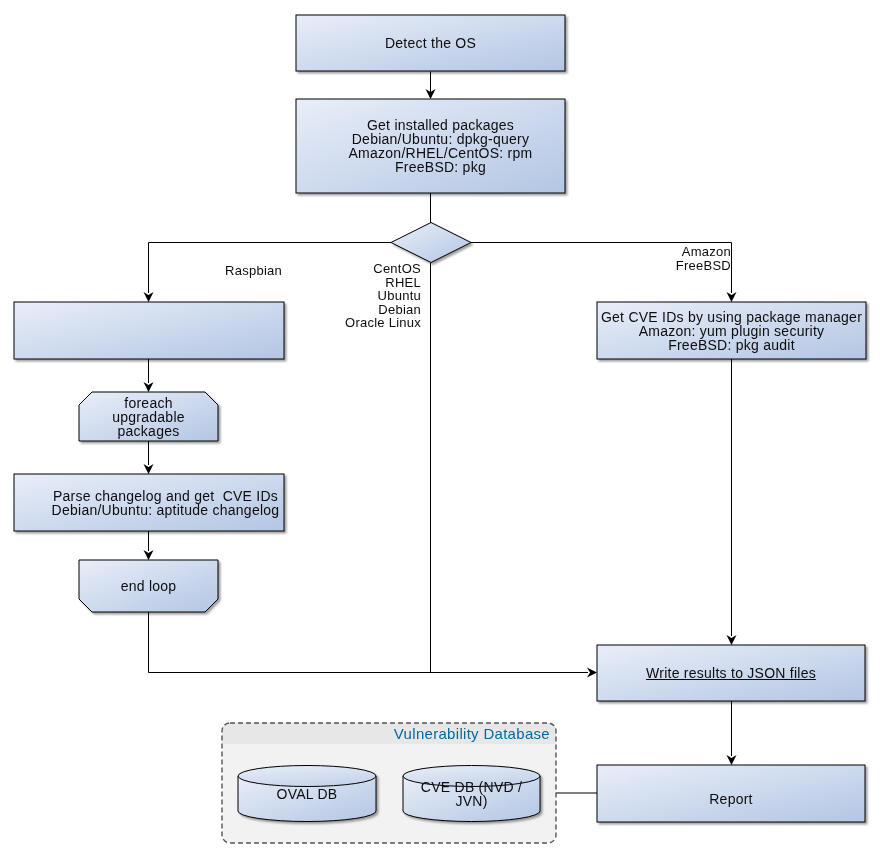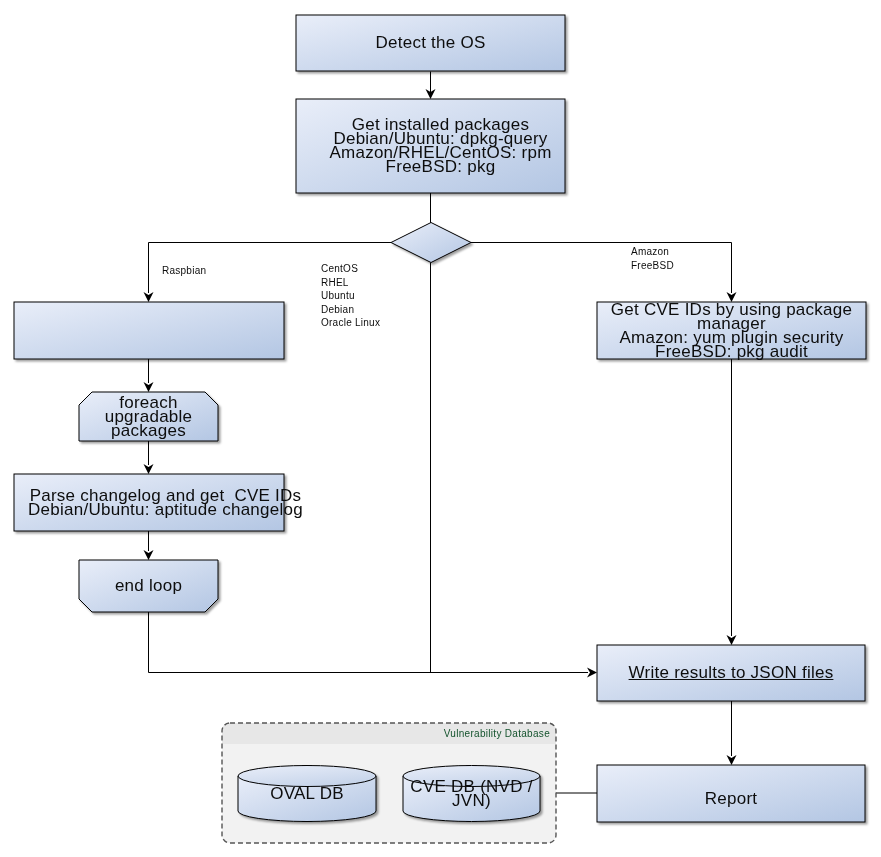--- a/index.html
+++ b/index.html
@@ -26,48 +26,48 @@
     background:var(--bg);
     overflow:hidden;
   }
   #shapes{position:absolute;left:0;top:0;}
   .node-label{
     position:absolute;
     display:flex;
     align-items:center;
     justify-content:center;
     text-align:center;
-    font-size:17px;
+    font-size:14px;
     line-height:14px;
     letter-spacing:0.25px;
     white-space:pre-wrap;
     color:#0d0d0d;
     pointer-events:none;
   }
   .edge-label{
     position:absolute;
-    text-align:left;
-    font-size:10px;
+    text-align:right;
+    font-size:13px;
     line-height:13.5px;
     letter-spacing:0.25px;
     white-space:pre-wrap;
     color:#0d0d0d;
     pointer-events:none;
   }
   .container-title{
     position:absolute;
     left:230px;
     top:723px;
     width:320px;
     height:21px;
     line-height:21px;
     text-align:right;
-    font-size:10px;
+    font-size:15px;
     letter-spacing:0.3px;
-    color:#14532d;
+    color:#0369a1;
     pointer-events:none;
   }
 </style>
 </head>
 <body>
 
 <div id="canvas">
 
   <svg id="shapes" width="881" height="857" viewBox="0 0 881 857">
     <defs>

